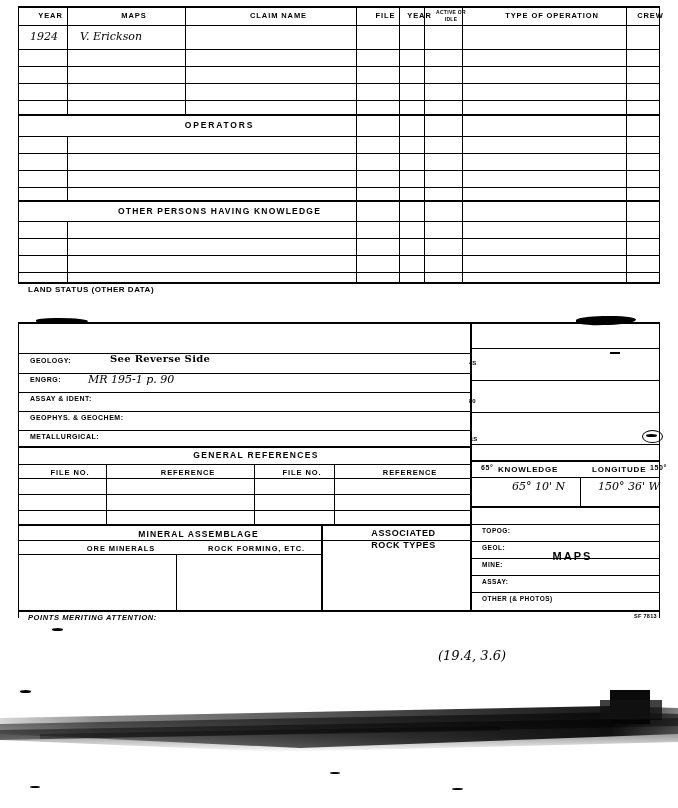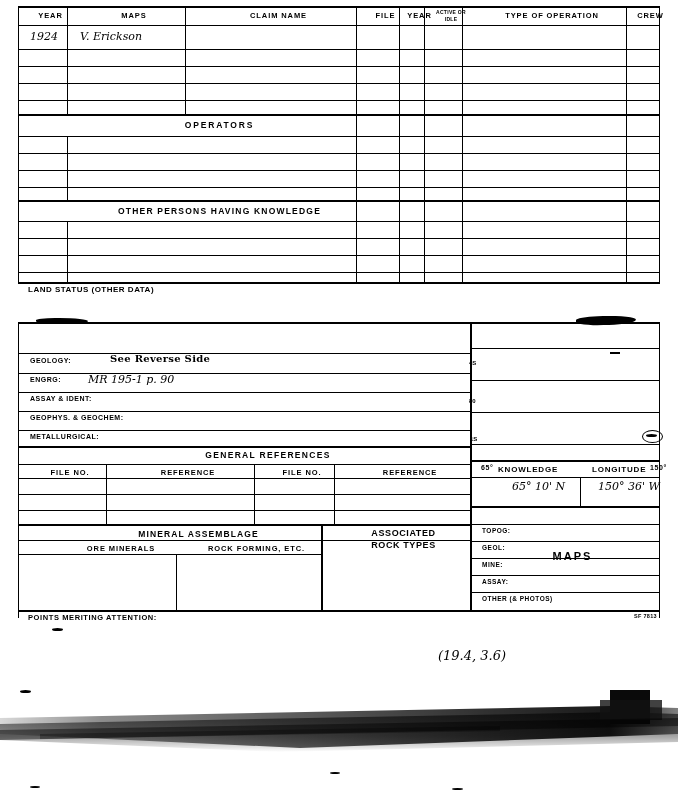--- a/index.html
+++ b/index.html
@@ -163,21 +163,21 @@
     <div class="abs hand" style="left:62px; top:51px;">MR 195-1 p. 90</div>
 
     <div class="abs boxlabel" style="left:4px; top:73px;">ASSAY &amp; IDENT:</div>
     <div class="abs num-small" style="left:443px; top:76px;">80</div>
 
     <div class="abs boxlabel" style="left:4px; top:92px;">GEOPHYS. &amp; GEOCHEM:</div>
 
     <div class="abs boxlabel" style="left:4px; top:111px;">METALLURGICAL:</div>
     <div class="abs num-small" style="left:444px; top:114px;">1S</div>
 
-    <div class="abs hdr-label" style="left:16px; top:128px; width:452px; font-size:8.5px; letter-spacing:1.3px;">GENERAL  REFERENCES</div>
+    <div class="abs hdr-label" style="left:4px; top:128px; width:452px; font-size:8.5px; letter-spacing:1.3px;">GENERAL  REFERENCES</div>
     <div class="line-h" style="left:0; top:142px; width:452px;"></div>
     <div class="line-h" style="left:0; top:156px; width:452px;"></div>
     <div class="line-h" style="left:0; top:172px; width:452px;"></div>
     <div class="line-h" style="left:0; top:188px; width:452px;"></div>
     <div class="line-h2" style="left:0; top:202px; width:452px;"></div>
 
     <div class="line-v" style="left:88px;  top:142px; height:60px;"></div>
     <div class="line-v" style="left:236px; top:142px; height:60px;"></div>
     <div class="line-v" style="left:316px; top:142px; height:60px;"></div>
 
@@ -193,21 +193,21 @@
     <div class="line-v" style="left:158px; top:232px; height:56px;"></div>
     <div class="line-v2" style="left:303px; top:202px; height:86px;"></div>
 
     <div class="abs hdr-label" style="left:0; top:207px; width:345px; font-size:8.5px; letter-spacing:1.1px;">MINERAL  ASSEMBLAGE</div>
     <div class="abs hdr-label" style="left:16px;   top:222px; width:158px;">ORE MINERALS</div>
     <div class="abs hdr-label" style="left:158px;top:222px; width:145px;">ROCK FORMING, ETC.</div>
 
     <div class="abs hdr-label" style="left:303px; top:206px; width:149px; font-size:9px; letter-spacing:0.6px;">ASSOCIATED</div>
     <div class="abs hdr-label" style="left:303px; top:218px; width:149px; font-size:9px; letter-spacing:0.6px;">ROCK TYPES</div>
 
-    <div class="abs lbl-small" style="left:2px; top:291px; font-size:7.5px;">POINTS MERITING ATTENTION:</div>
+    <div class="abs lbl-small" style="left:2px; top:291px; font-size:7.5px;font-style:italic;">POINTS MERITING ATTENTION:</div>
     <div class="abs" style="left:608px; top:291px; font-size:5.5px; font-weight:bold; letter-spacing:0.3px;">SF 7813</div>
 
     <div class="abs" style="left:452px; top:0; width:190px; height:288px;">
 
       <div class="line-h" style="left:0; top:26px;  width:189px;"></div>
       <div class="line-h" style="left:0; top:58px;  width:189px;"></div>
       <div class="line-h" style="left:0; top:90px;  width:189px;"></div>
       <div class="line-h" style="left:0; top:122px; width:189px;"></div>
       <div class="line-h2" style="left:0; top:138px; width:189px;"></div>
       <div class="line-h" style="left:0; top:155px; width:189px;"></div>

